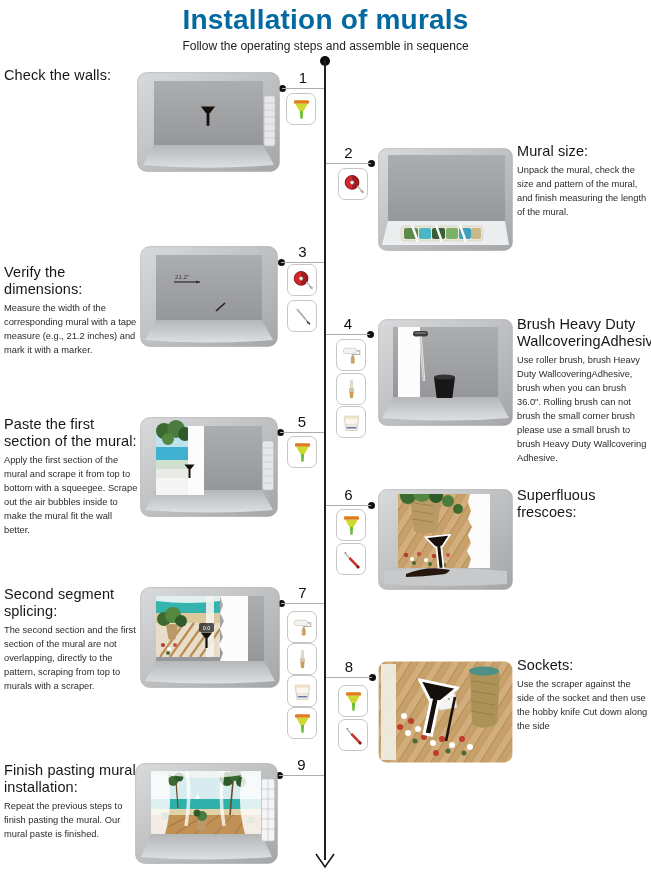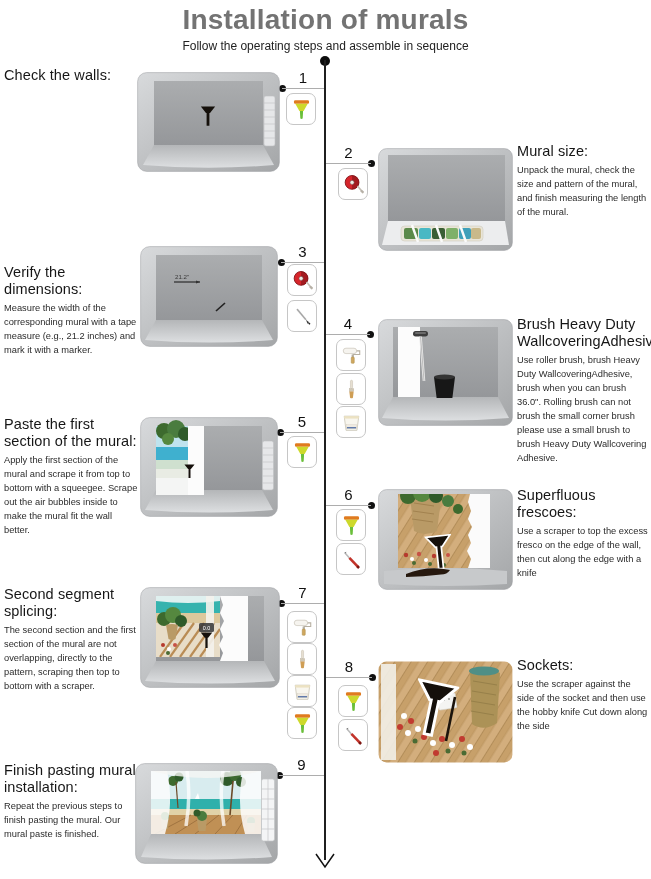--- a/index.html
+++ b/index.html
@@ -2,21 +2,21 @@
 <html><head>
 <meta charset="utf-8">
 <style>
   html,body{margin:0;padding:0;background:#fff;}
   .canvas{position:relative;width:651px;height:879px;background:#fff;overflow:hidden;
           font-family:"Liberation Sans",sans-serif;color:#1a1a1a;}
   .step{display:contents;}
 
   
   .title{position:absolute;left:0;top:4px;width:100%;text-align:center;
-         font-size:28px;font-weight:700;letter-spacing:0.2px;color:#737373;}
+         font-size:28px;font-weight:700;letter-spacing:0.2px;color:#0369a1;}
   .subtitle{position:absolute;left:0;top:39px;width:100%;text-align:center;
             font-size:12px;color:#222;}
 
   
   .tl-line{position:absolute;left:324px;top:60px;width:2px;height:800px;background:#1f1f1f;}
   .tl-dot-top{position:absolute;left:320px;top:56px;width:10px;height:10px;border-radius:50%;background:#0d0d0d;}
   .tl-arrow{position:absolute;left:313px;top:852px;}
   .conn{position:absolute;height:1px;background:#adadad;}
   .dot{position:absolute;width:7px;height:7px;border-radius:50%;background:#111;}
   .num{position:absolute;font-size:15px;color:#111;text-align:center;}
@@ -327,21 +327,20 @@
     </div>
   </section>
 
   
   <section class="step">
     <div class="dot d6"></div>
     <div class="conn c6"></div>
     <div class="num n6">6</div>
     <div class="tb t6">
       <h3>Superfluous frescoes:</h3>
-      <p>Use a scraper to top the excess fresco on the edge of the wall, then cut along the edge with a knife</p>
     </div>
     <svg class="illus img6" viewBox="0 0 135 101">
       <rect x="0.6" y="0.6" width="133.8" height="99.8" rx="8" fill="url(#gOuter)" stroke="#9b9da0" stroke-width="0.5"></rect>
       <clipPath id="clip6">
           <rect x="20" y="5" width="92" height="74"></rect>
         </clipPath>
       <rect x="20" y="5" width="92" height="74" fill="url(#wood)"></rect>
       <g clip-path="url(#clip6)">
         <path d="M32,8 q17,-5 31,2 l-4,32 q-12,6 -23,0 z" fill="#b99a66"></path>
         <path d="M36,14 l20,3 M35,22 l21,3 M34,30 l21,3" stroke="#a2824f" stroke-width="1"></path>
@@ -380,21 +379,21 @@
     </div>
   </section>
 
   
   <section class="step">
     <div class="dot d7"></div>
     <div class="conn c7"></div>
     <div class="num n7">7</div>
     <div class="tb t7">
       <h3>Second segment splicing:</h3>
-      <p>The second section and the first section of the mural are not overlapping, directly to the pattern, scraping then top to bottom with a scraper.</p>
+      <p>The second section and the first section of the mural are not overlapping, directly to the pattern, scraping from top to murals with a scraper.</p>
     </div>
     <svg class="illus img7" viewBox="0 0 140 101">
       <rect x="0.6" y="0.6" width="138.8" height="99.8" rx="9" fill="url(#gOuter)" stroke="#9b9da0" stroke-width="0.5"></rect>
       <rect x="16" y="9" width="108" height="65" fill="url(#gWall)"></rect>
       <path d="M16,74 L124,74 L135,94 Q70,99 5,94 Z" fill="url(#gFloor)"></path>
       <clipPath id="clip7">
           <rect x="16" y="9" width="64" height="61"></rect>
         </clipPath>
       <g clip-path="url(#clip7)">
         <rect x="16" y="9" width="64" height="61" fill="#e8ddc8"></rect>

